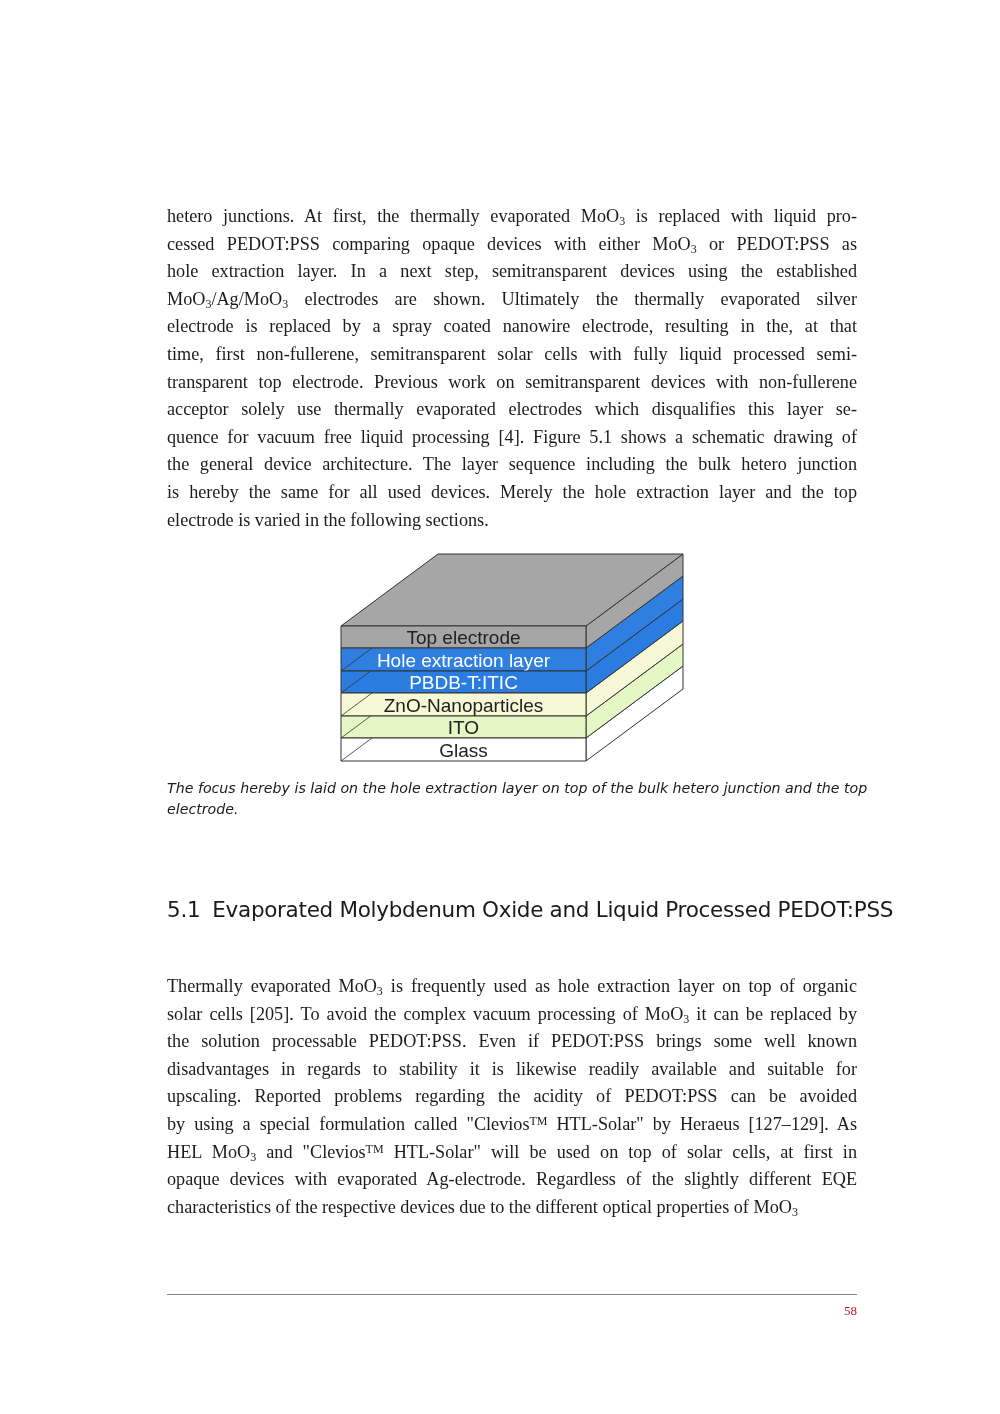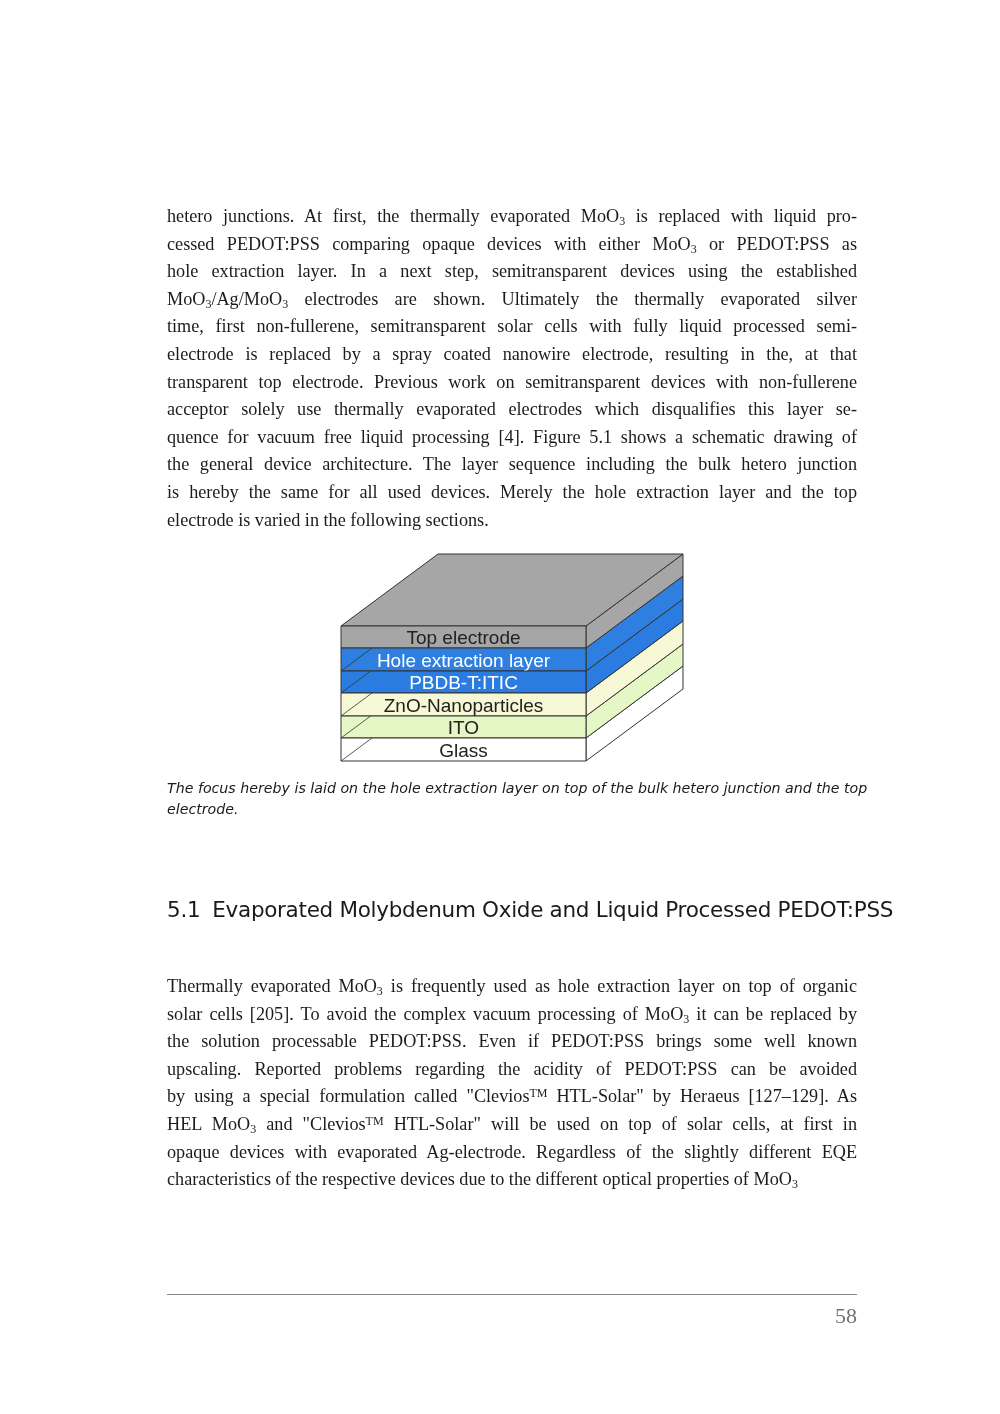--- a/index.html
+++ b/index.html
@@ -26,34 +26,34 @@
     .caption b { font-weight: bold; }
     .section-heading {
       position: absolute; left: 167px; top: 897px; width: 700px;
       font-family: "DejaVu Sans", "Liberation Sans", sans-serif;
       font-size: 21.5px; color: #1a1a1a; white-space: nowrap; letter-spacing: -0.3px;
     }
     .section-heading .num { margin-right: 12px; }
     .footer-rule { position: absolute; left: 167px; top: 1294px; width: 690px; height: 1px; background: #888; }
     .page-number {
       position: absolute; right: 143px; top: 1303px;
-      font-family: "Liberation Serif", "DejaVu Serif", serif; font-size: 22px; color: #737373;
+      font-family: "Liberation Serif", "DejaVu Serif", serif; font-size: 13px; color: #b91c1c;
     }
     svg text { font-family: "Liberation Sans", "DejaVu Sans", sans-serif; }
   </style>
 </head>
 <body>
 
 <div id="p1" class="para">
     <span class="line"><span>hetero junctions. At first, the thermally evaporated MoO</span><sub>3</sub><span> is replaced with liquid pro-</span></span>
     <span class="line"><span>cessed PEDOT:PSS comparing opaque devices with either MoO</span><sub>3</sub><span> or PEDOT:PSS as</span></span>
     <span class="line"><span>hole extraction layer.  In a next step, semitransparent devices using the established</span></span>
     <span class="line"><span>MoO</span><sub>3</sub><span>/Ag/MoO</span><sub>3</sub><span> electrodes are shown.  Ultimately the thermally evaporated silver</span></span>
+    <span class="line"><span>electrode is replaced by a spray coated nanowire electrode, resulting in the, at that</span></span>
     <span class="line"><span>time, first non-fullerene, semitransparent solar cells with fully liquid processed semi-</span></span>
-    <span class="line"><span>electrode is replaced by a spray coated nanowire electrode, resulting in the, at that</span></span>
     <span class="line"><span>transparent top electrode. Previous work on semitransparent devices with non-fullerene</span></span>
     <span class="line"><span>acceptor solely use thermally evaporated electrodes which disqualifies this layer se-</span></span>
     <span class="line"><span>quence for vacuum free liquid processing [4]. Figure 5.1 shows a schematic drawing of</span></span>
     <span class="line"><span>the general device architecture. The layer sequence including the bulk hetero junction</span></span>
     <span class="line"><span>is hereby the same for all used devices. Merely the hole extraction layer and the top</span></span>
     <span class="line last"><span>electrode is varied in the following sections.</span></span>
   </div>
 
 <svg class="figure" viewBox="0 0 370 220" width="370" height="220">
   <g id="fig-layers">
@@ -90,20 +90,21 @@
 </div>
 
 <div class="section-heading">
   <span class="num">5.1</span><span>Evaporated Molybdenum Oxide and Liquid Processed PEDOT:PSS</span>
 </div>
 
 <div id="p2" class="para">
     <span class="line"><span>Thermally evaporated MoO</span><sub>3</sub><span> is frequently used as hole extraction layer on top of organic</span></span>
     <span class="line"><span>solar cells [205].  To avoid the complex vacuum processing of MoO</span><sub>3</sub><span> it can be replaced by</span></span>
     <span class="line"><span>the solution processable PEDOT:PSS. Even if PEDOT:PSS brings some well known</span></span>
+    <span class="line"><span>disadvantages in regards to stability it is likewise readily available and suitable for</span></span>
     <span class="line"><span>upscaling.  Reported problems regarding the acidity of PEDOT:PSS can be avoided</span></span>
     <span class="line"><span>by using a special formulation called "Clevios</span><sup>TM</sup><span> HTL-Solar" by Heraeus [127–129].  As</span></span>
     <span class="line"><span>HEL MoO</span><sub>3</sub><span> and "Clevios</span><sup>TM</sup><span> HTL-Solar" will be used on top of solar cells, at first in</span></span>
     <span class="line"><span>opaque devices with evaporated Ag-electrode. Regardless of the slightly different EQE</span></span>
     <span class="line last"><span>characteristics of the respective devices due to the different optical properties of MoO</span><sub>3</sub></span>
   </div>
 
 <div class="footer-rule"></div>
 <div class="page-number">58</div>
 

